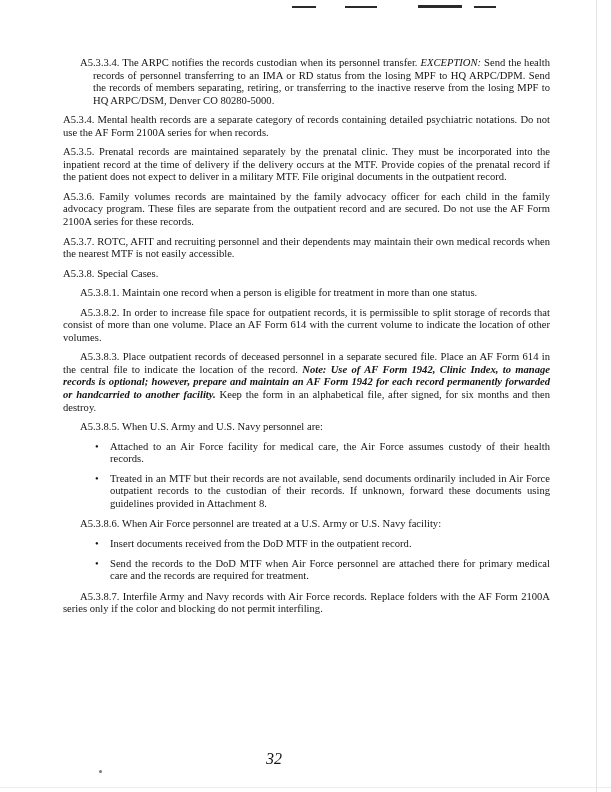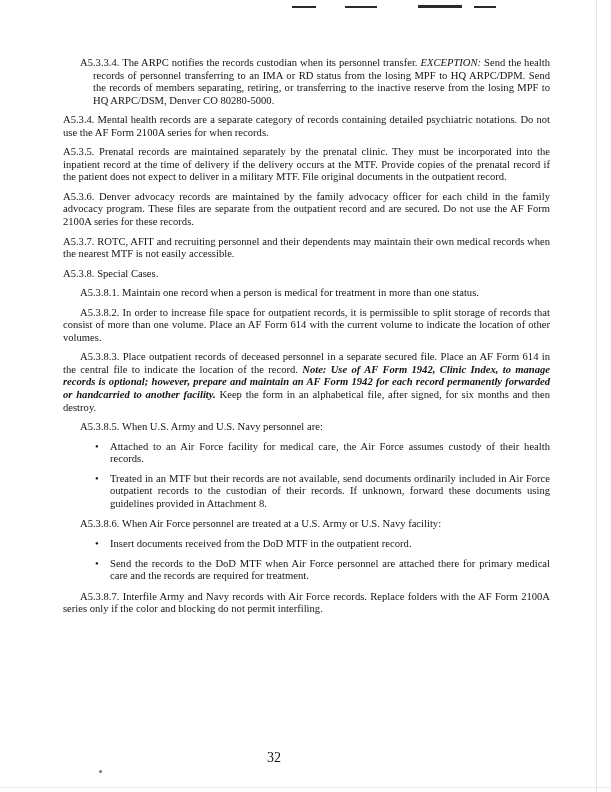--- a/index.html
+++ b/index.html
@@ -87,22 +87,23 @@
     top: 0;
   }
   .it { font-style: italic; }
   .bi { font-weight: bold; font-style: italic; }
   .footer {
     position: absolute;
     top: 750px;
     left: 0;
     width: 548px;
     text-align: center;
-    font-size: 14px;
+    font-size: 16px;
     color: #141414;
+    font-style: italic;
   }
 </style>
 </head>
 <body>
 
 <div class="page">
 
   <div class="edge-right"></div>
   <div class="edge-bottom"></div>
 
@@ -110,24 +111,24 @@
     <div class="artifact a1"></div>
     <div class="artifact a2"></div>
     <div class="artifact a3"></div>
     <div class="artifact a4"></div>
   </div>
 
   <main class="content">
       <p class="para deep"><span>A5.3.3.4.  The ARPC notifies the records custodian when its personnel transfer.  </span><span class="it">EXCEPTION:</span><span> Send the health records of personnel transferring to an IMA or RD status from the losing MPF to HQ ARPC/DPM.  Send the records of members separating, retiring, or transferring to the inactive reserve from the losing MPF to HQ ARPC/DSM, Denver CO 80280-5000.</span></p>
       <p class="para flush"><span>A5.3.4.  Mental health records are a separate category of records containing detailed psychiatric notations.  Do not use the AF Form 2100A series for when records.</span></p>
       <p class="para flush"><span>A5.3.5.  Prenatal records are maintained separately by the prenatal clinic.  They must be incorporated into the inpatient record at the time of delivery if the delivery occurs at the MTF.  Provide copies of the prenatal record if the patient does not expect to deliver in a military MTF.  File original documents in the outpatient record.</span></p>
-      <p class="para flush"><span>A5.3.6.  Denver advocacy records are maintained by the family advocacy officer for each child in the family advocacy program.  These files are separate from the outpatient record and are secured.  Do not use the AF Form 2100A series for these records.</span></p>
+      <p class="para flush"><span>A5.3.6.  Family volumes records are maintained by the family advocacy officer for each child in the family advocacy program.  These files are separate from the outpatient record and are secured.  Do not use the AF Form 2100A series for these records.</span></p>
       <p class="para flush"><span>A5.3.7.  ROTC, AFIT and recruiting personnel and their dependents may maintain their own medical records when the nearest MTF is not easily accessible.</span></p>
       <p class="para flush"><span>A5.3.8.  Special Cases.</span></p>
-      <p class="para indent"><span>A5.3.8.1.  Maintain one record when a person is medical for treatment in more than one status.</span></p>
+      <p class="para indent"><span>A5.3.8.1.  Maintain one record when a person is eligible for treatment in more than one status.</span></p>
       <p class="para indent"><span>A5.3.8.2.  In order to increase file space for outpatient records, it is permissible to split storage of records that consist of more than one volume.  Place an AF Form 614 with the current volume to indicate the location of other volumes.</span></p>
       <p class="para indent"><span>A5.3.8.3.  Place outpatient records of deceased personnel in a separate secured file.  Place an AF Form 614 in the central file to indicate the location of the record.  </span><span class="bi">Note: Use of AF Form 1942, Clinic Index, to manage records is optional; however, prepare and maintain an AF Form 1942 for each record permanently forwarded or handcarried to another facility.</span><span>  Keep the form in an alphabetical file, after signed, for six months and then destroy.</span></p>
       <p class="para indent"><span>A5.3.8.5.  When U.S. Army and U.S. Navy personnel are:</span></p>
       <ul class="bullets">
         <li><span>Attached to an Air Force facility for medical care, the Air Force assumes custody of their health records.</span></li>
         <li><span>Treated in an MTF but their records are not available, send documents ordinarily included in Air Force outpatient records to the custodian of their records.  If unknown, forward these documents using guidelines provided in </span><span class="">Attachment 8</span><span>.</span></li>
       </ul>
       <p class="para indent"><span>A5.3.8.6.  When Air Force personnel are treated at a U.S. Army or U.S. Navy facility:</span></p>
       <ul class="bullets">
         <li><span>Insert documents received from the DoD MTF in the outpatient record.</span></li>

